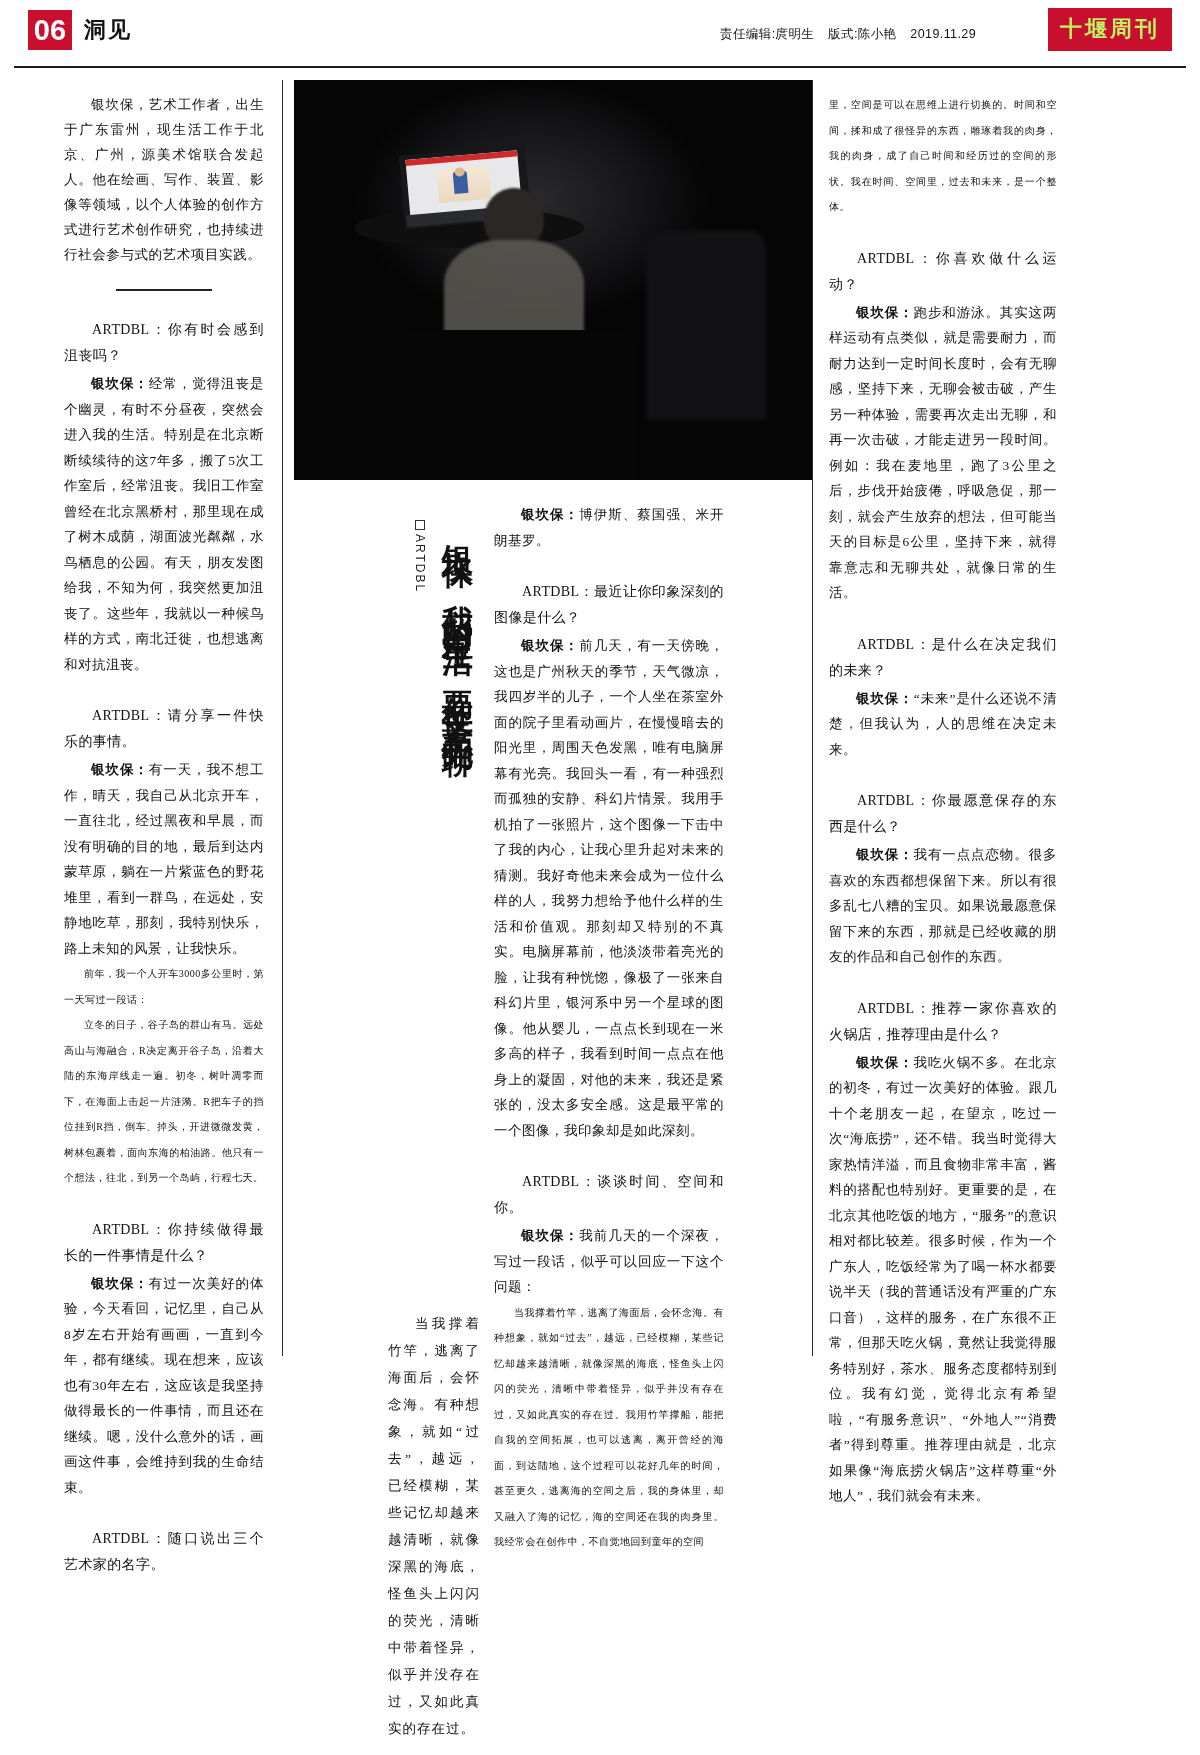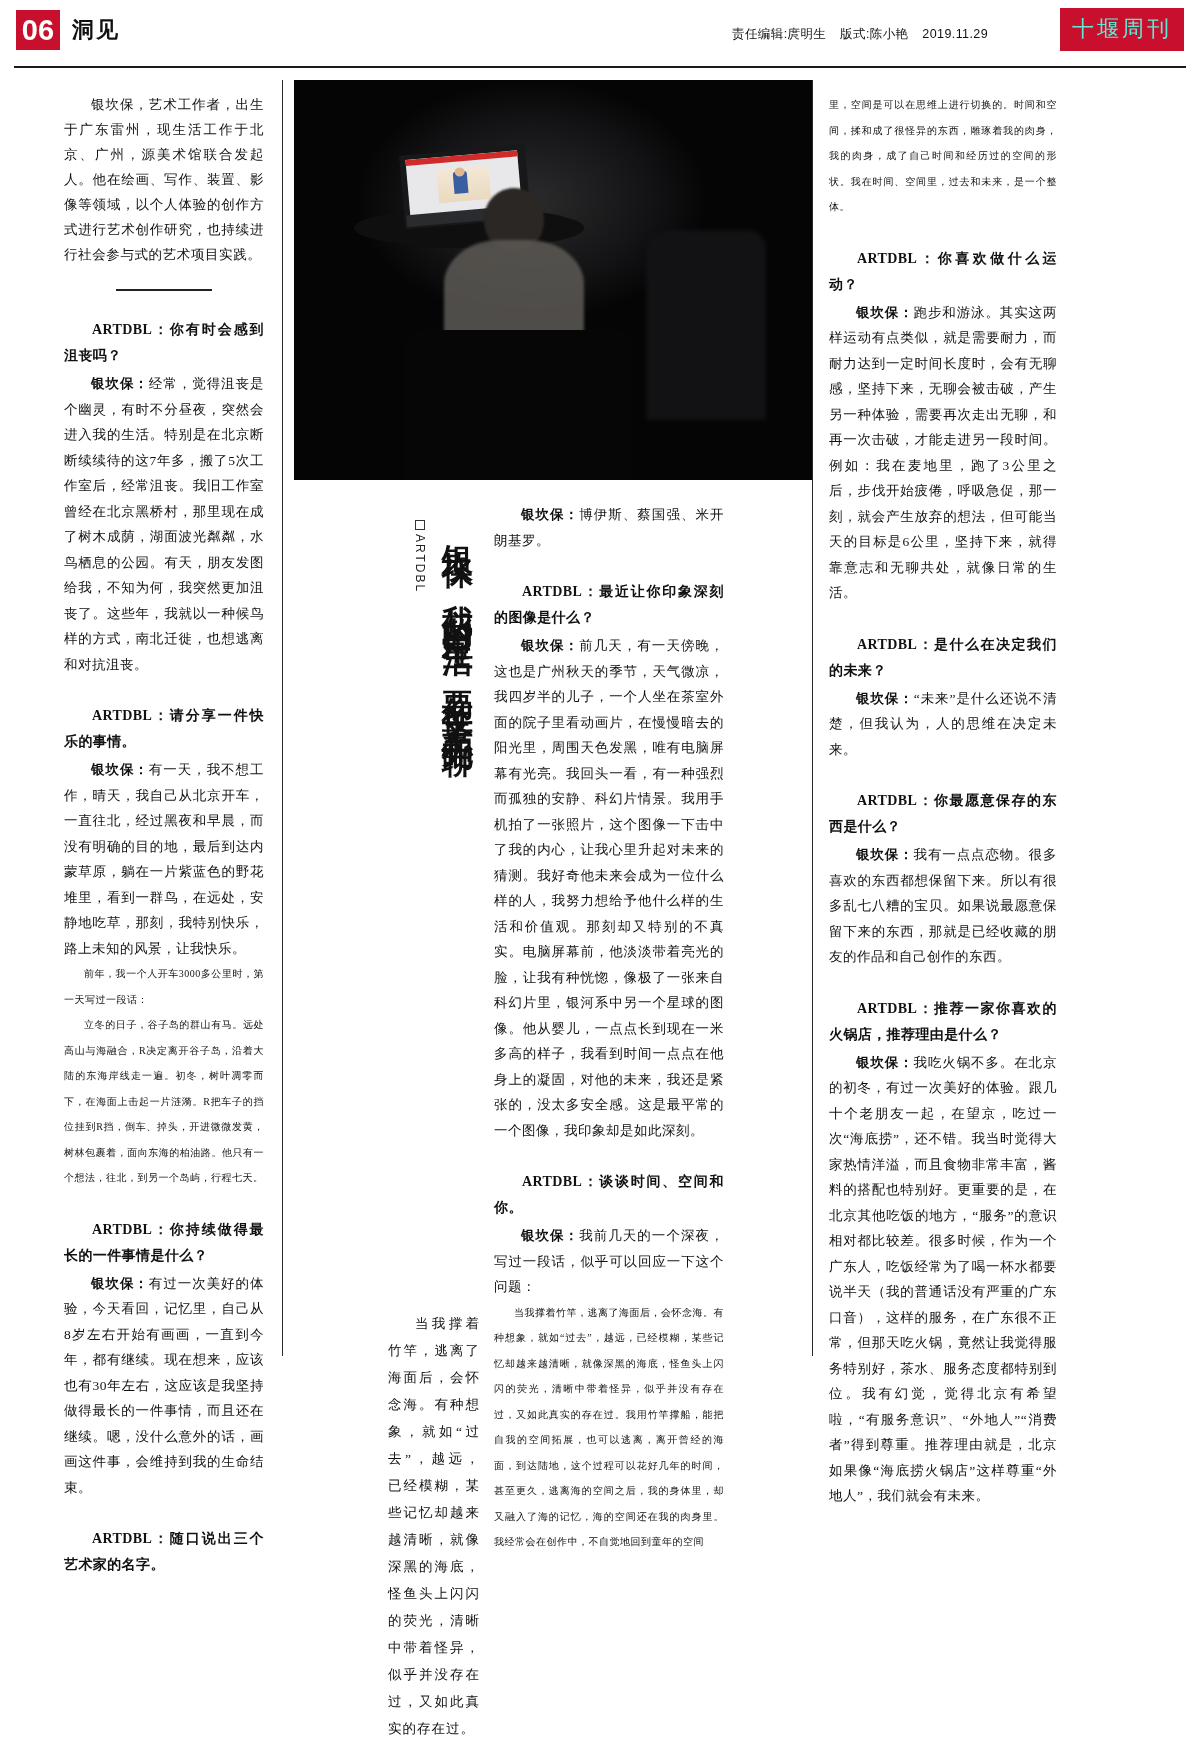--- a/index.html
+++ b/index.html
@@ -13,21 +13,21 @@
     font-family: "Liberation Serif", "DejaVu Serif", serif;
     color: #111;
     position: relative;
     overflow: hidden;
   }
   .page {
     width: 1200px;
     height: 1366px;
     position: relative;
     box-sizing: border-box;
-    padding: 0 14px;
+    padding: 0 26px;
   }
 
   
   .masthead {
     position: relative;
     height: 66px;
     display: flex;
     align-items: flex-start;
     padding-top: 10px;
     box-sizing: border-box;
@@ -62,23 +62,23 @@
     color: #111;
     letter-spacing: 0.4px;
     white-space: nowrap;
   }
   .credits span { margin-left: 10px; text-align: center; }
   .paper-logo {
     position: absolute;
     right: 2px;
     top: 8px;
     background: #c8102e;
-    color: #5eead4;
+    color: #bef264;
     font-size: 22px;
-    font-weight: normal;
+    font-weight: bold;
     letter-spacing: 3px;
     padding: 6px 12px 7px 12px;
     font-family: "Liberation Serif", serif;
   }
   .rule-top {
     position: absolute;
     left: 14px;
     right: 14px;
     top: 66px;
     height: 2px;
@@ -120,21 +120,21 @@
   .lead-rule {
     width: 96px;
     height: 2px;
     background: #222;
     margin: 22px auto 0 auto;
   }
 
   .qa { margin-top: 26px; }
   .q {
     font-size: 14px;
-    font-weight: bold;
+    font-weight: normal;
     line-height: 26px;
     text-indent: 2em;
     letter-spacing: 0.4px;
     text-align: justify;
   }
   .a {
     font-size: 13.5px;
     line-height: 25.5px;
     text-indent: 2em;
     letter-spacing: 0.5px;

